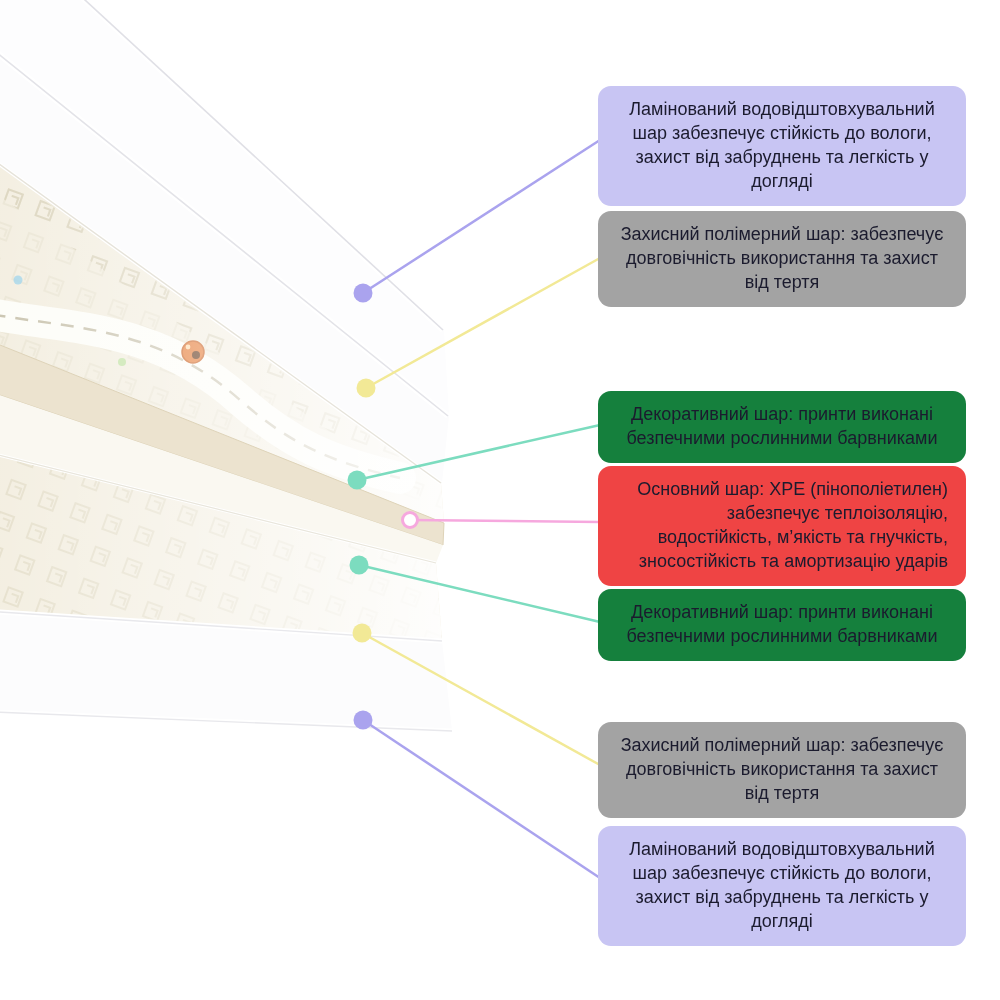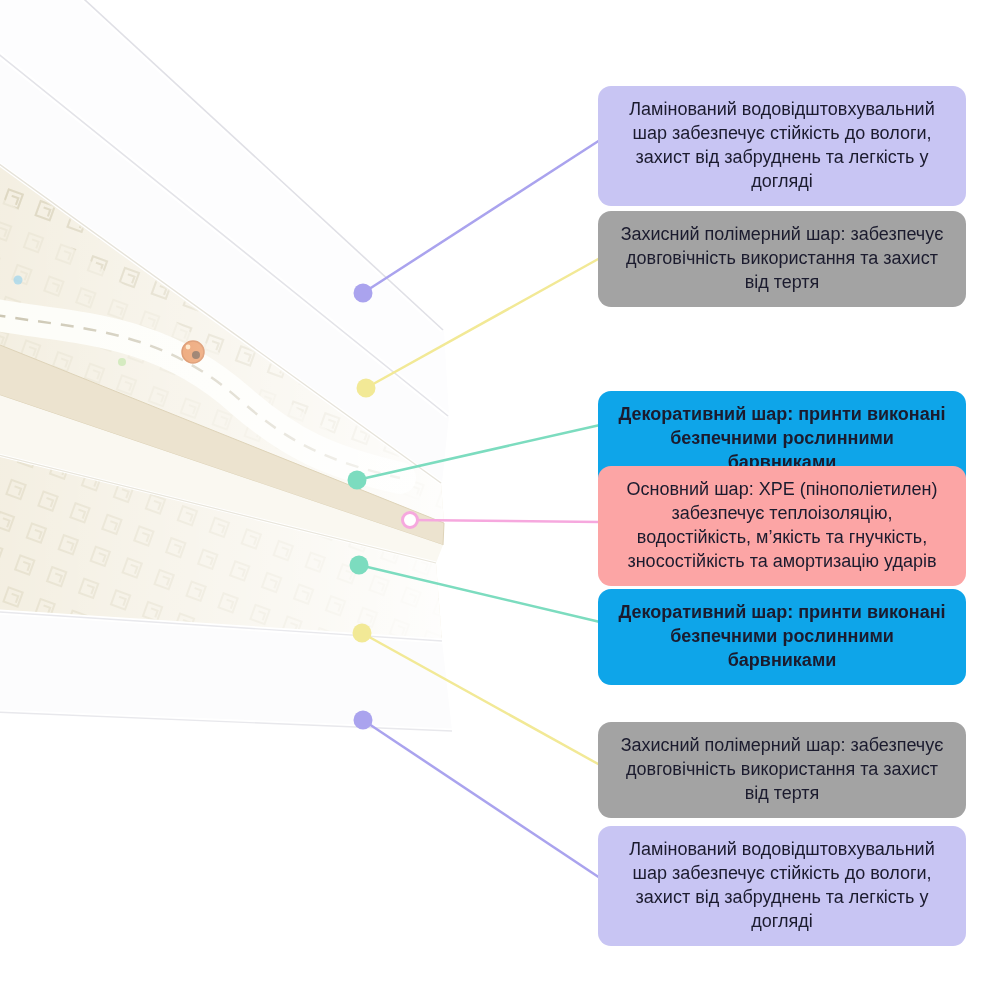--- a/index.html
+++ b/index.html
@@ -20,22 +20,22 @@
     border-radius:13px;
     padding:12px 18px;
     font-size:18px;
     line-height:1.33;
     font-weight:500;
     color:#1b1b2e;
     text-align:center;
   }
   .purple{background:#c8c5f3;}
   .yellow{background:#a3a3a3;}
-  .teal{background:#0ea5e9;font-weight:bold;}
-  .pink{background:#fca5a5;}
+  .teal{background:#15803d;}
+  .pink{background:#ef4444;text-align:right;}
 </style>
 </head>
 <body>
 
 <div class="stage">
 
   <svg class="diagram" width="1000" height="1000" viewBox="0 0 1000 1000">
     <defs>
       <pattern id="sq" width="34" height="34" patternUnits="userSpaceOnUse" patternTransform="rotate(20)">
         <path d="M5 5 h15 v15 h-15 z M10 10 h7 v7" fill="none" stroke="#d8d1b8" stroke-width="2"></path>

